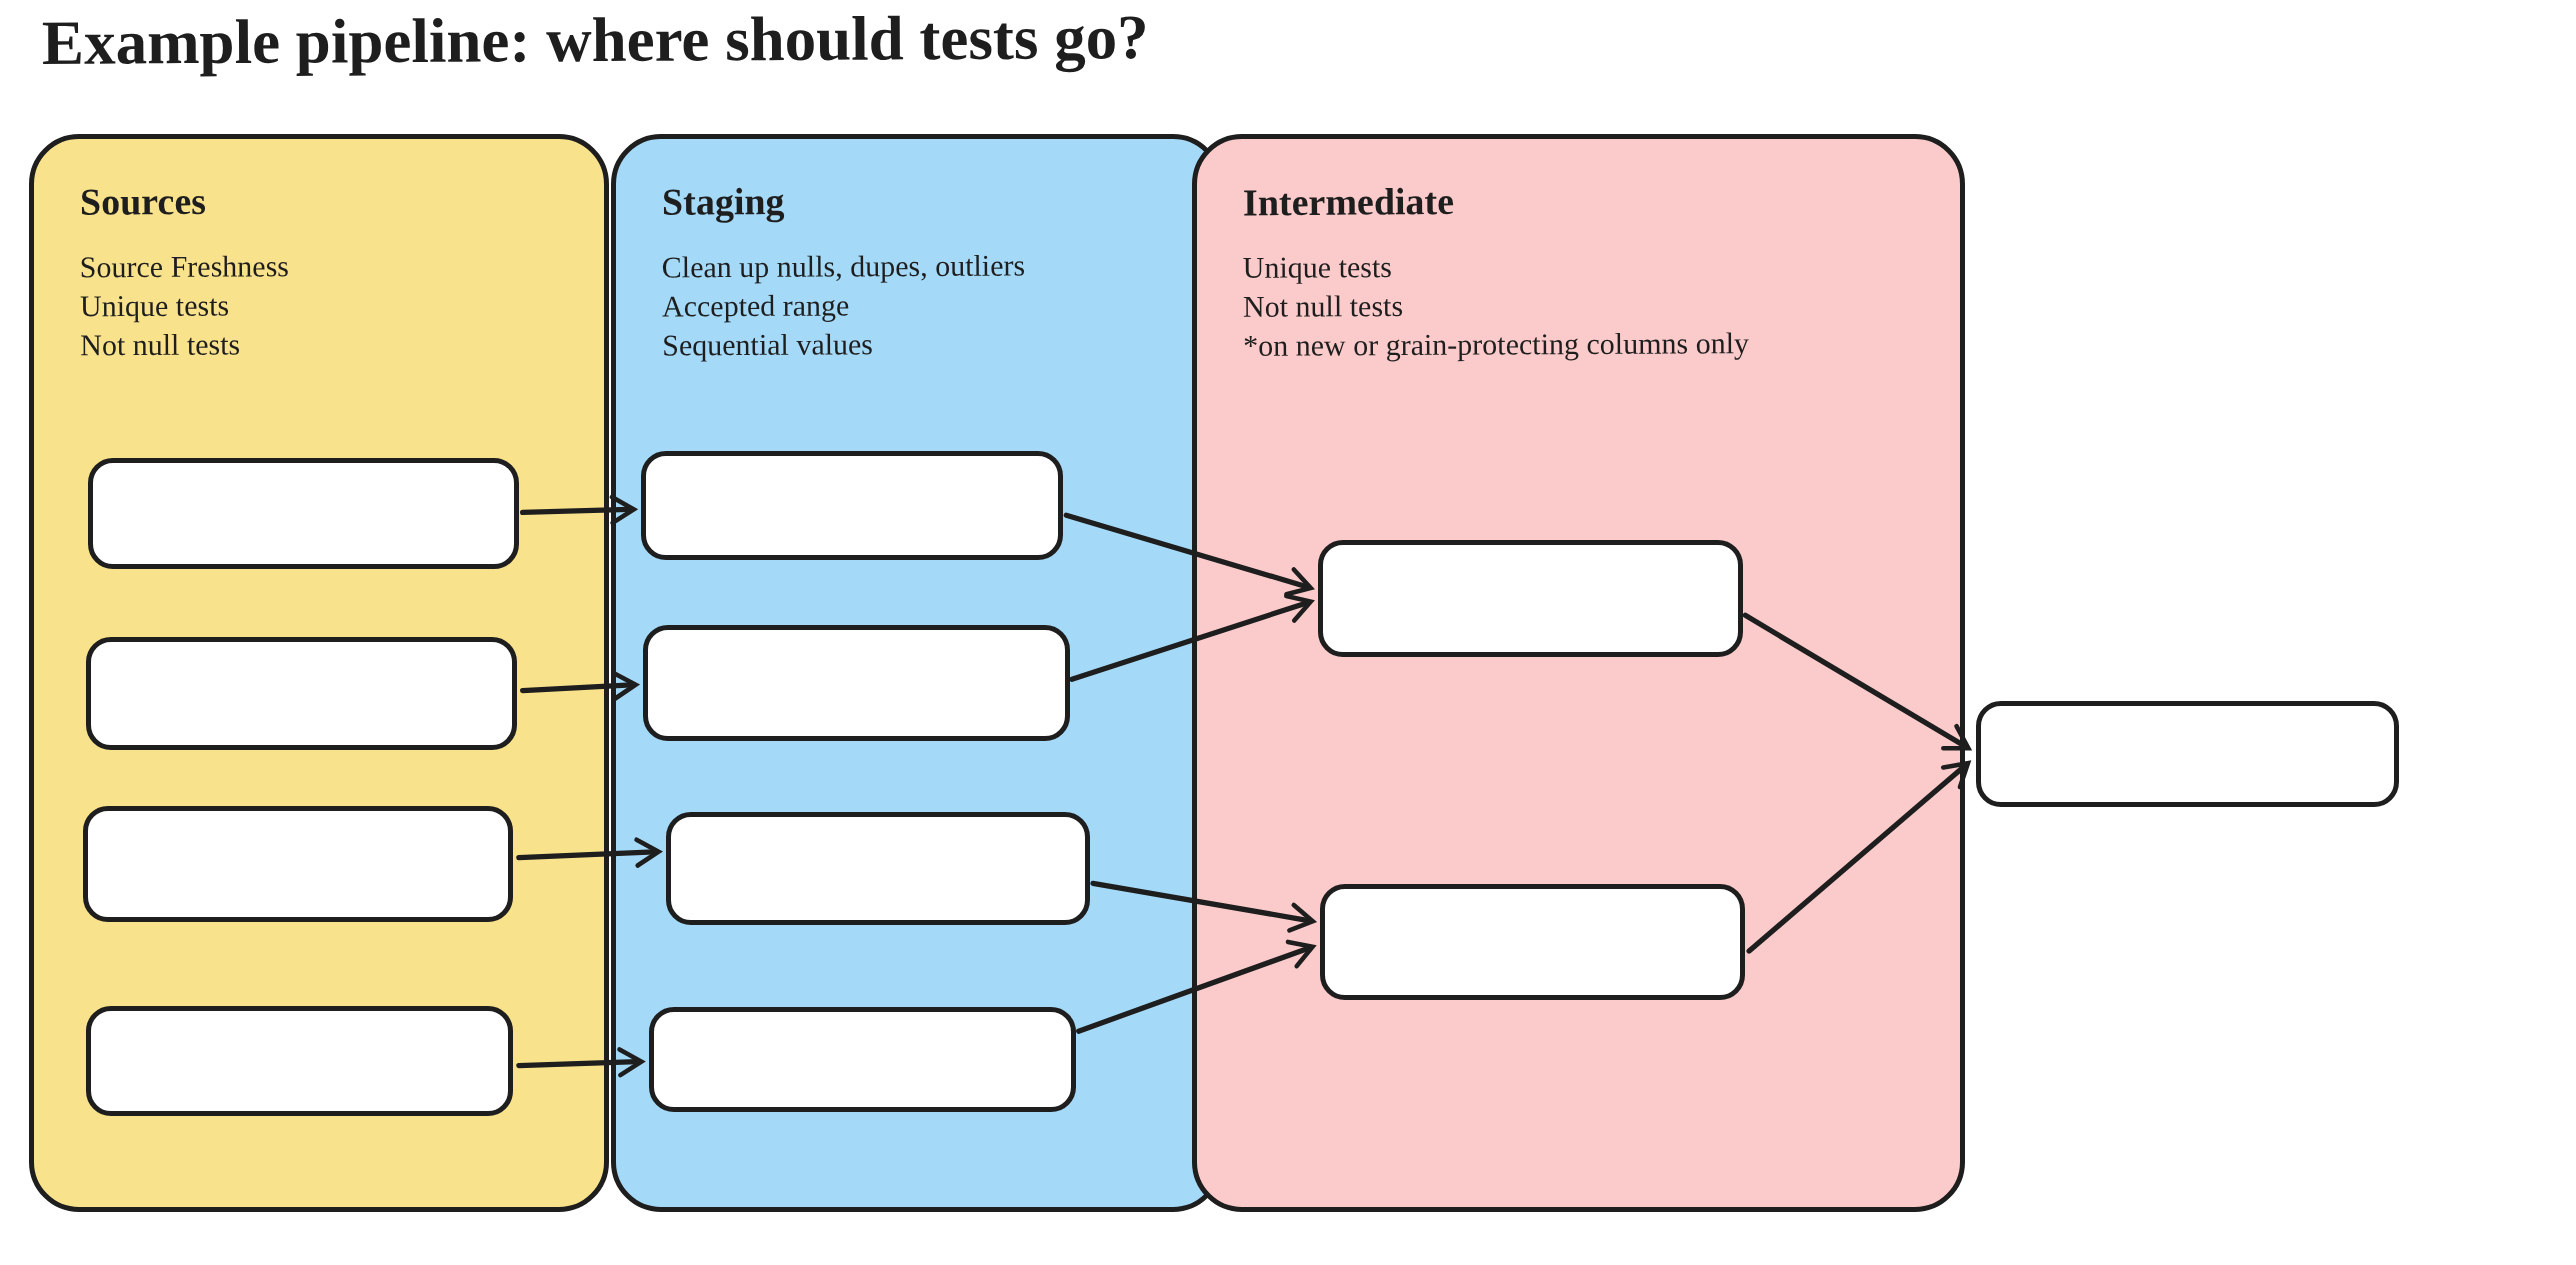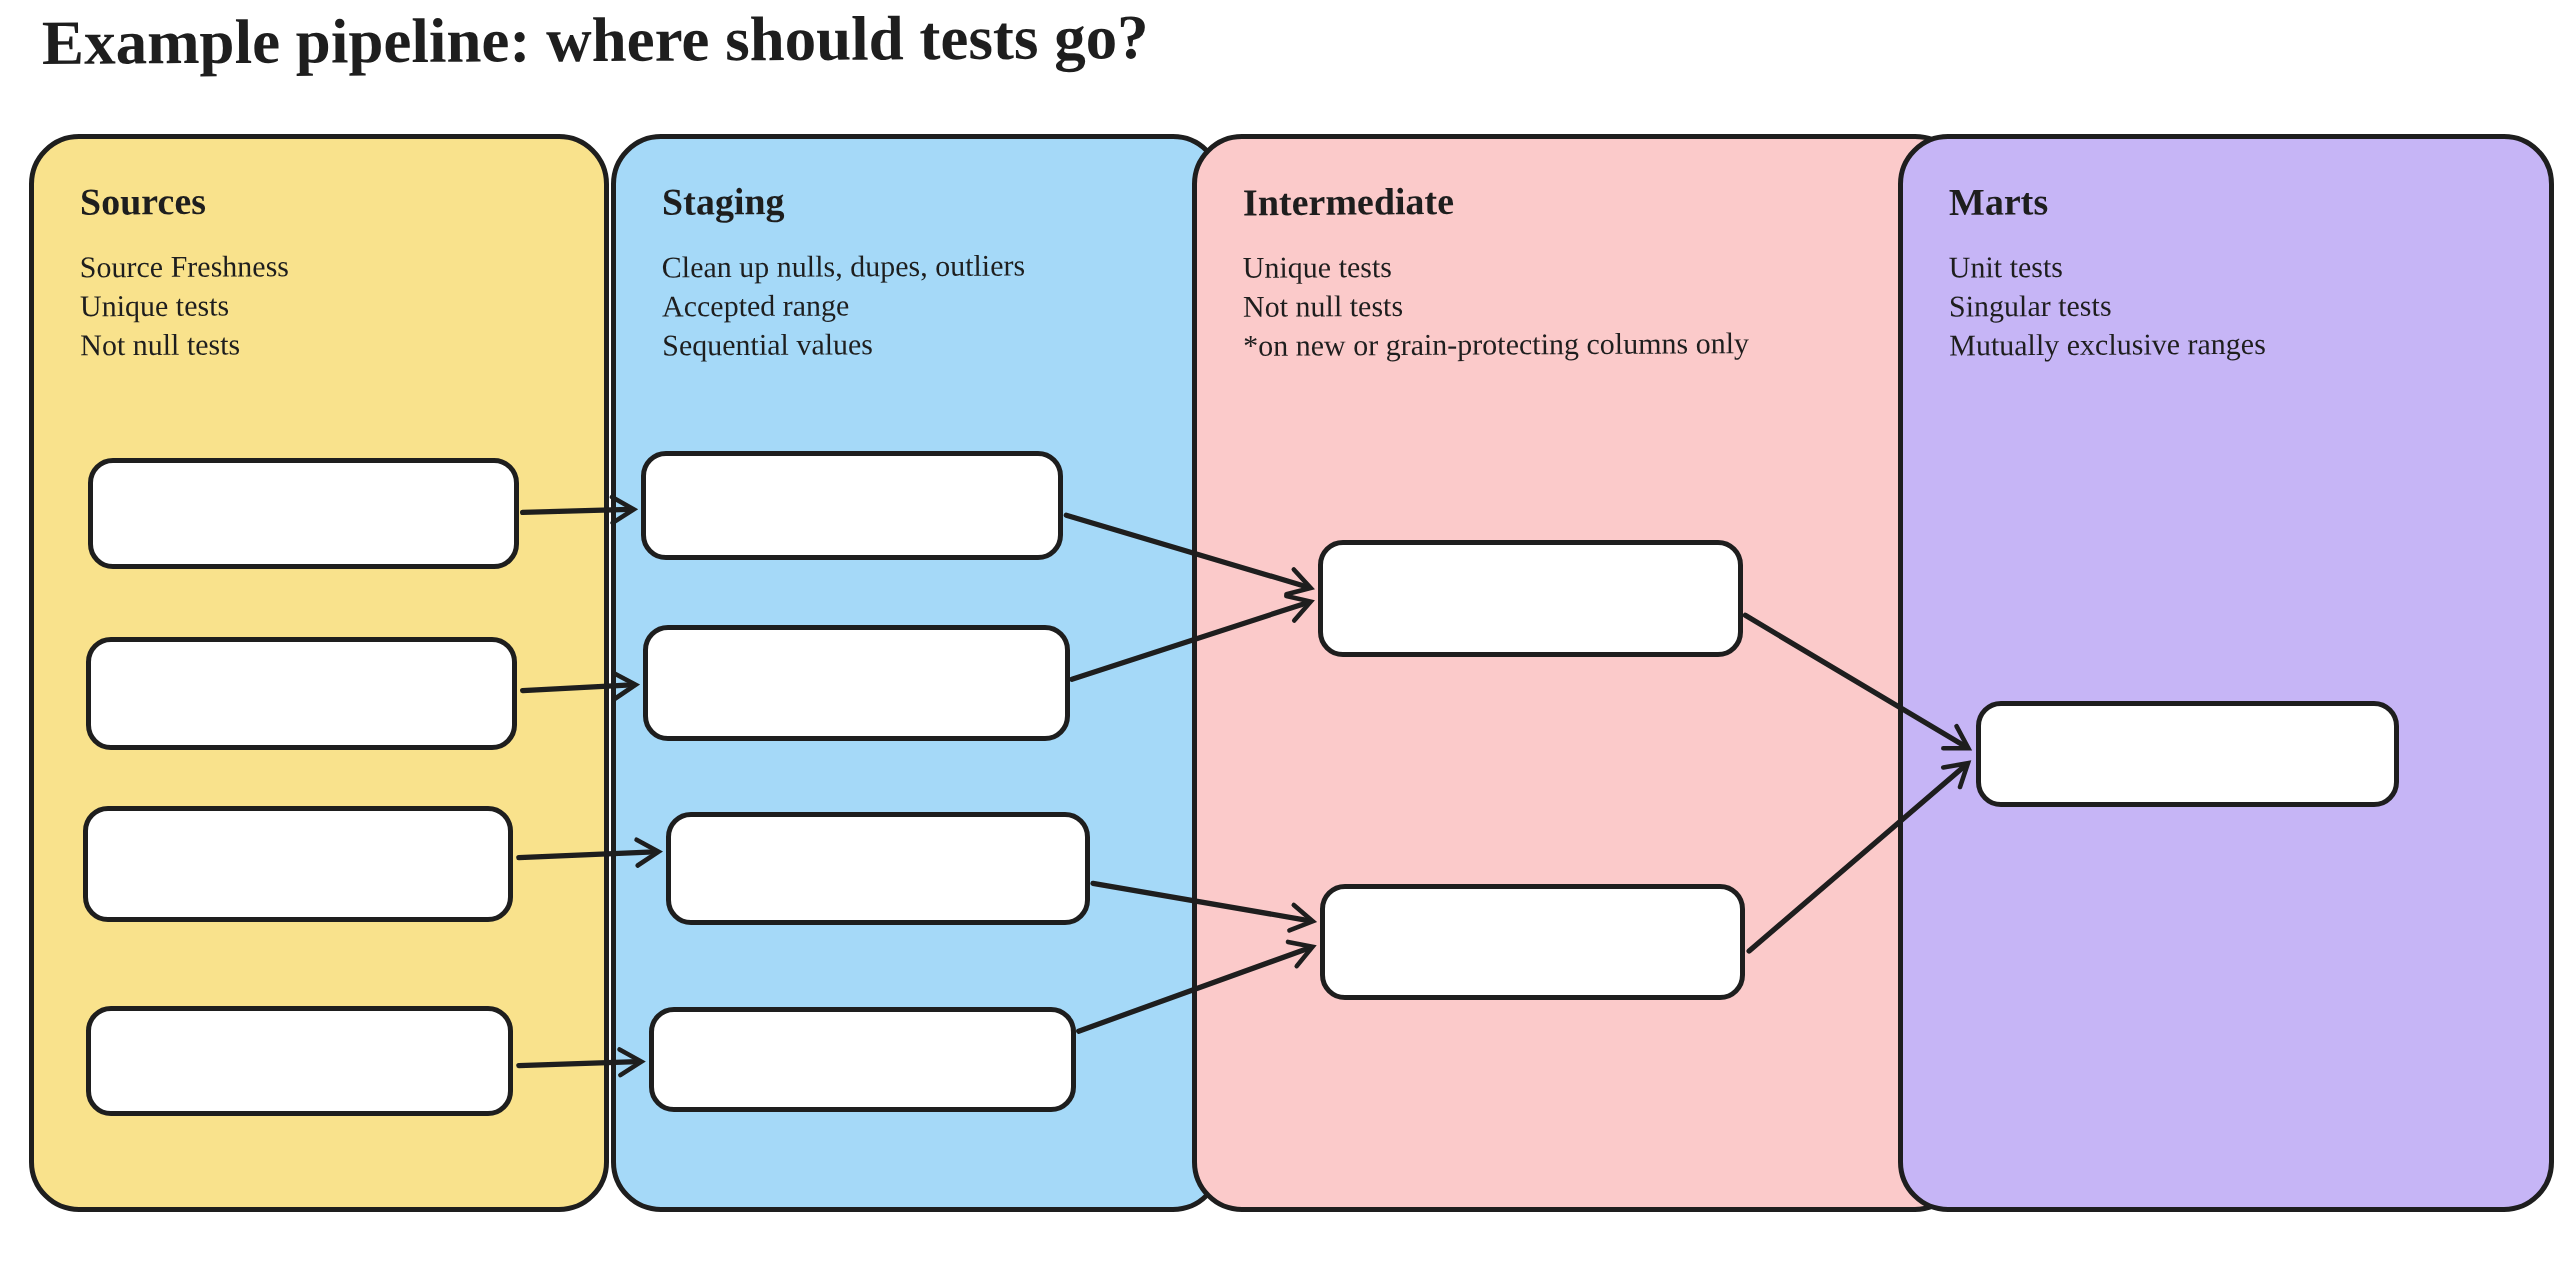--- a/index.html
+++ b/index.html
@@ -75,28 +75,20 @@
 
   <section class="col col-intermediate">
     <div class="col-label">Intermediate</div>
     <div class="col-notes">
       <div>Unique tests</div>
       <div>Not null tests</div>
       <div>*on new or grain-protecting columns only</div>
     </div>
   </section>
 
-  <section class="col col-marts">
-    <div class="col-label">Marts</div>
-    <div class="col-notes">
-      <div>Unit tests</div>
-      <div>Singular tests</div>
-      <div>Mutually exclusive ranges</div>
-    </div>
-  </section>
 
   <div class="node" style="left:88px;  top:458px;  width:431px; height:111px;"></div>
   <div class="node" style="left:86px;  top:637px;  width:431px; height:113px;"></div>
   <div class="node" style="left:83px;  top:806px;  width:430px; height:116px;"></div>
   <div class="node" style="left:86px;  top:1006px; width:427px; height:110px;"></div>
 
   <div class="node" style="left:641px; top:451px;  width:422px; height:109px;"></div>
   <div class="node" style="left:643px; top:625px;  width:427px; height:116px;"></div>
   <div class="node" style="left:666px; top:812px;  width:424px; height:113px;"></div>
   <div class="node" style="left:649px; top:1007px; width:427px; height:105px;"></div>

